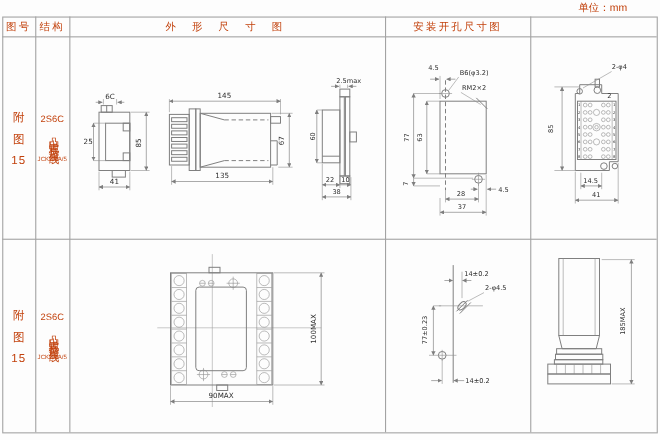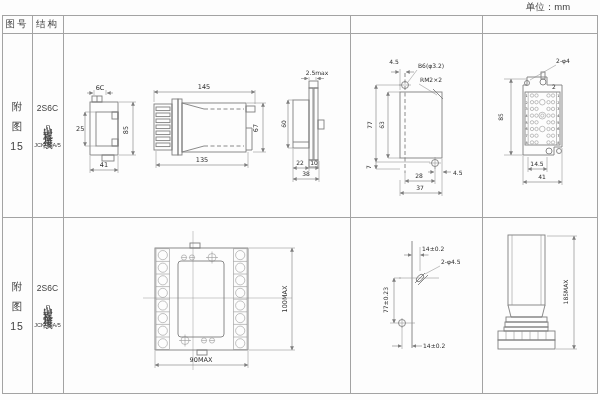--- a/index.html
+++ b/index.html
@@ -1,17 +1,17 @@
 <!DOCTYPE html>
 <html><head>
 <meta charset="utf-8">
 <style>
   html,body{margin:0;padding:0}
   .page{position:relative;width:600px;height:400px;background:#fdfdfd;overflow:hidden;
-        font-family:"Liberation Sans","DejaVu Sans",sans-serif;color:#404040}
+        font-family:"Liberation Sans","DejaVu Sans",sans-serif;color:#c2410c}
   .line{position:absolute;background:#a3a3a3}
   .tborder{position:absolute;left:2px;top:15px;width:594px;height:377px;border:1px solid #a3a3a3}
   .cell{position:absolute;display:flex;align-items:center;justify-content:center;text-align:left}
   .hdr{font-size:9.5px;letter-spacing:2px;white-space:nowrap}
   .hdr-wide{letter-spacing:6px}
   .unit{position:absolute;left:503px;top:1px;width:90px;font-size:9.5px;text-align:center}
   .figcell{flex-direction:column;gap:6px;font-size:10.5px}
   .structcell{flex-direction:column;font-size:8.5px}
   .vtext{writing-mode:vertical-rl;text-orientation:upright;font-size:9.5px;letter-spacing:2.5px;margin:4px 0}
   .note{font-size:5.5px;margin-top:4px;white-space:nowrap}
@@ -43,20 +43,22 @@
   <div class="tborder"></div>
   <div class="line" style="left:32px;top:15px;width:1px;height:378px"></div>
   <div class="line" style="left:63px;top:15px;width:1px;height:378px"></div>
   <div class="line" style="left:350px;top:15px;width:1px;height:378px"></div>
   <div class="line" style="left:482px;top:15px;width:1px;height:378px"></div>
   <div class="line" style="left:2px;top:33px;width:595px;height:1px"></div>
   <div class="line" style="left:2px;top:217px;width:595px;height:1px"></div>
 
   <div class="cell hdr" style="left:2px;top:16px;width:30px;height:17px">图号</div>
   <div class="cell hdr" style="left:32px;top:16px;width:31px;height:17px">结构</div>
+  <div class="cell hdr hdr-wide" style="left:63px;top:16px;width:287px;height:17px">外 形 尺 寸 图</div>
+  <div class="cell hdr" style="left:350px;top:16px;width:132px;height:17px">安装开孔尺寸图</div>
 
   <div class="cell figcell" style="left:2px;top:34px;width:30px;height:183px">
     <span>附</span>
     <span>图</span>
     <span style="letter-spacing:1px">15</span>
   </div>
   <div class="cell structcell" style="left:32px;top:34px;width:31px;height:183px">
     <span>2S6C</span>
     <span class="vtext">凸出式板后接线</span>
     <span class="note">JCK-10A/5</span>

